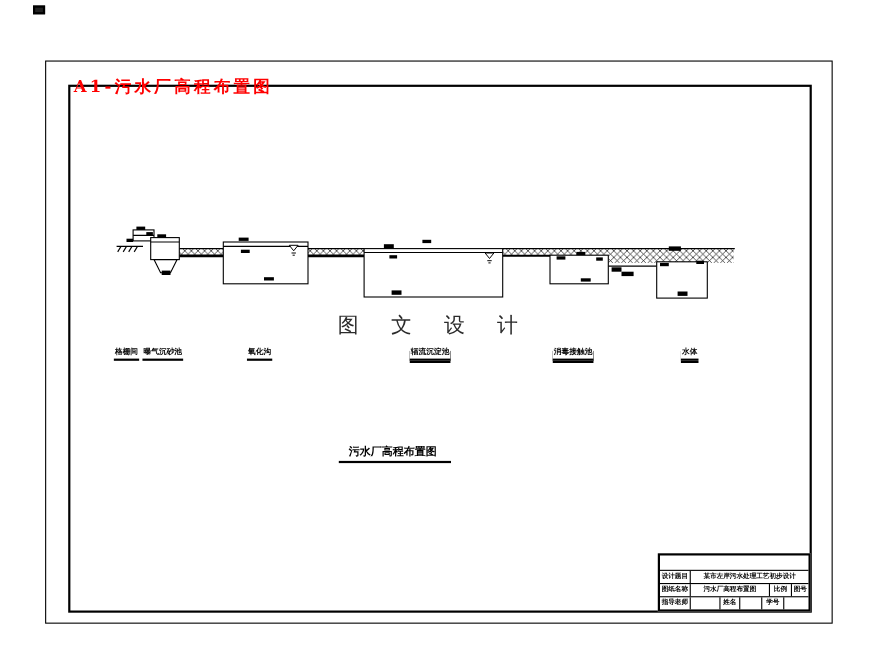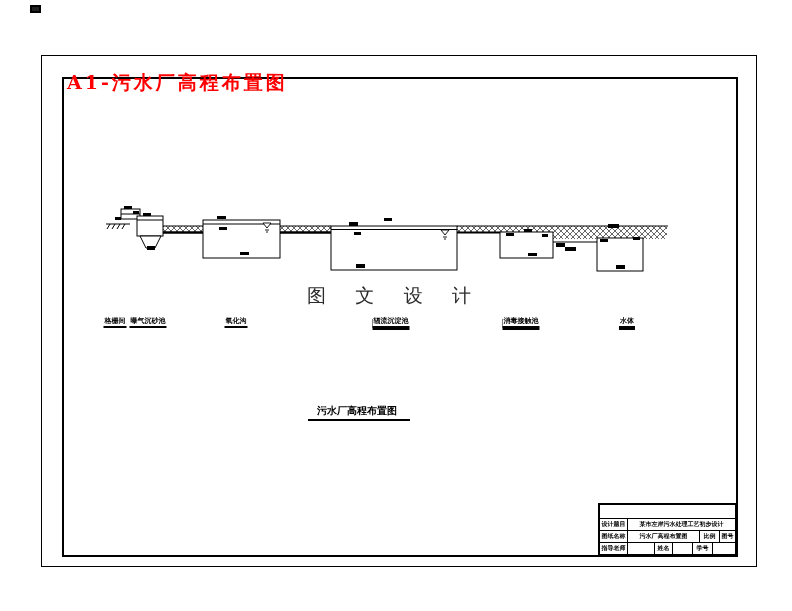--- a/index.html
+++ b/index.html
@@ -17,21 +17,21 @@
     border:2px solid #000;box-sizing:border-box;background:#fff;
   }
   .corner-artifact{
     position:absolute;left:30px;top:5px;width:11px;height:8px;
     border:2px solid #000;box-sizing:border-box;background:#222;
   }
   
   .sheet-title{
     position:absolute;left:67px;top:70px;
     font-family:"DejaVu Serif",serif;font-weight:bold;
-    font-size:19px;color:#ff0000;letter-spacing:3px;white-space:nowrap;
+    font-size:15px;color:#ff0000;letter-spacing:3px;white-space:nowrap;
   }
   
   .profile-svg{position:absolute;left:85px;top:188px;}
   
   .plabel{
     position:absolute;top:317px;transform:translateX(-50%);
     font-weight:bold;font-size:7px;line-height:8px;color:#000;
     border-bottom:2px solid #000;padding:0 1px 1px 1px;white-space:nowrap;
   }
   .plabel.dbl{box-shadow:0 2px 0 0 #000;}

